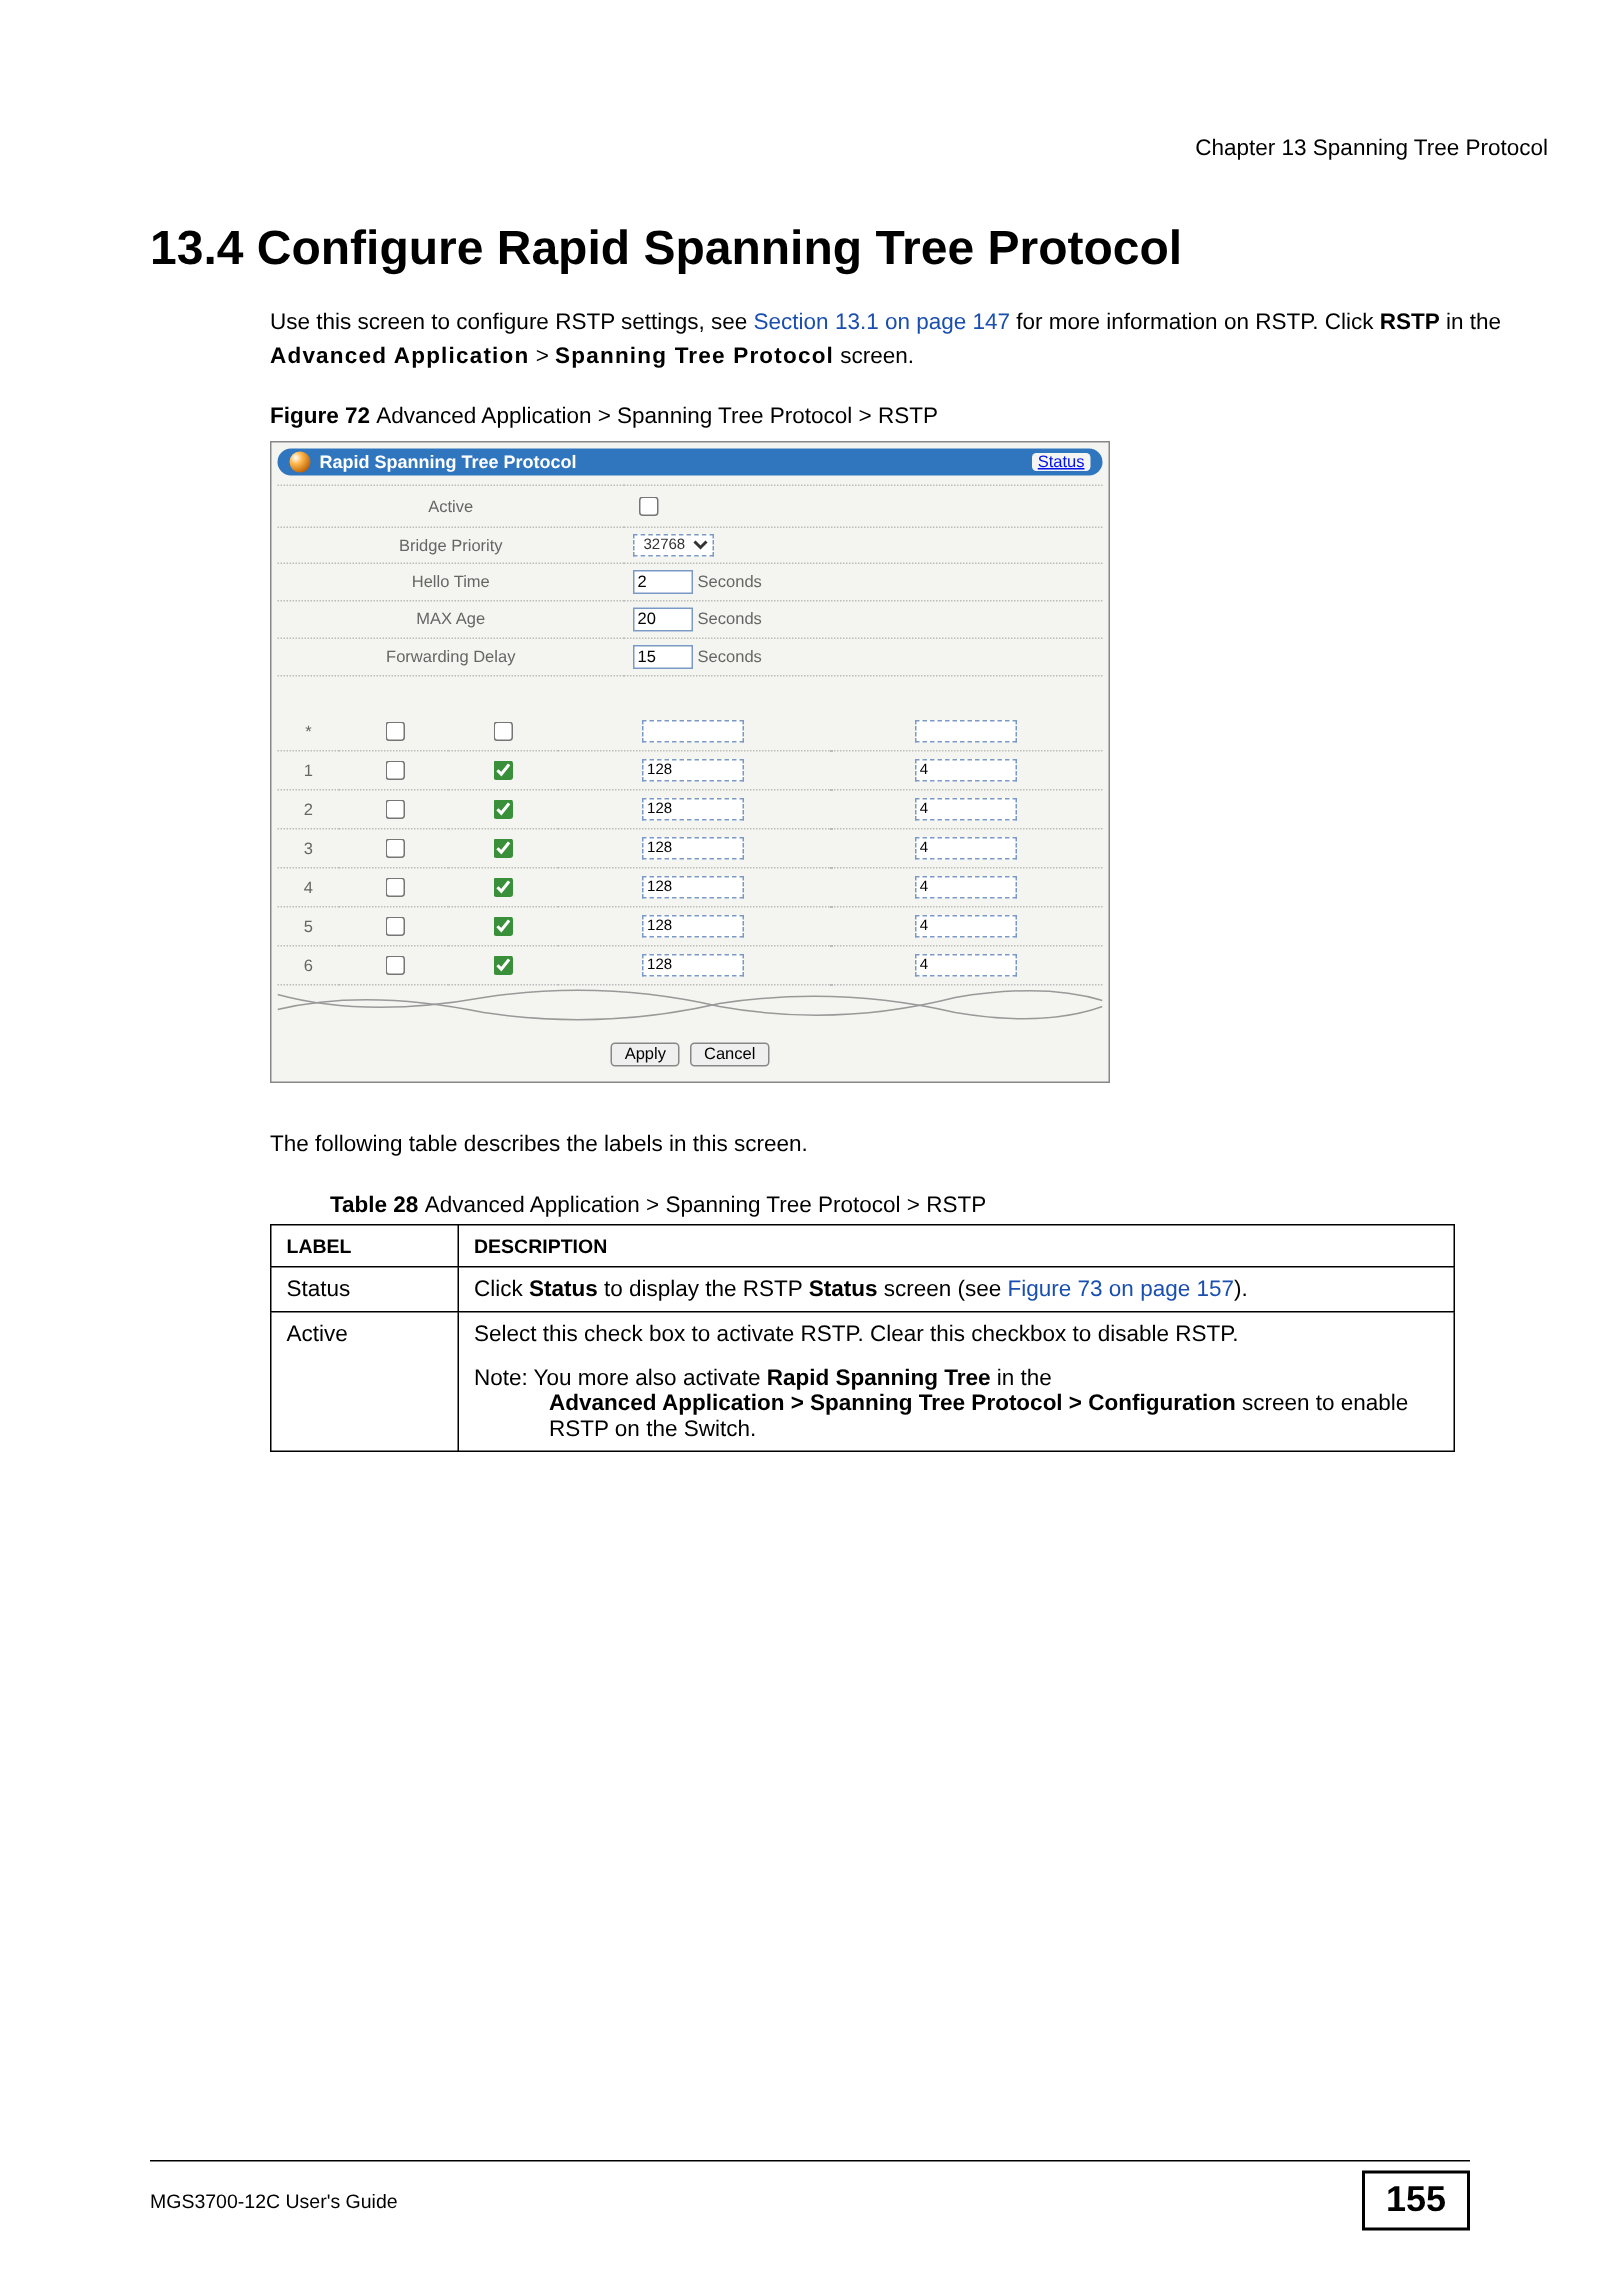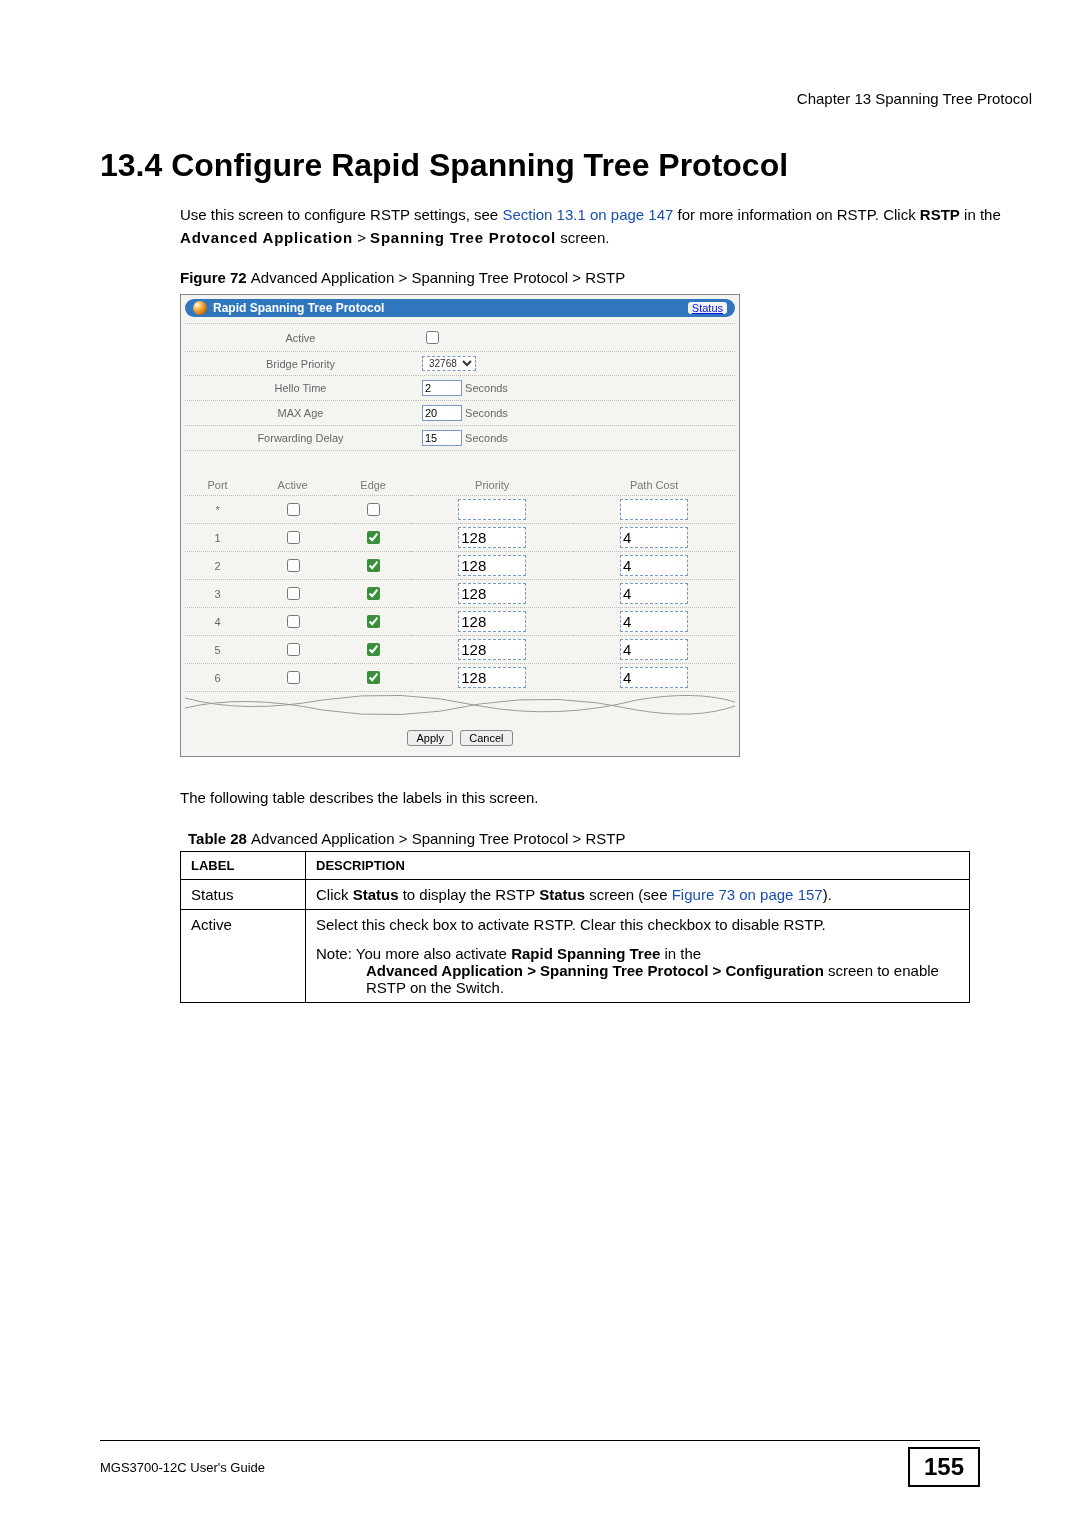--- a/index.html
+++ b/index.html
@@ -66,28 +66,28 @@
     .status-link { color: #0011ee; text-decoration: underline; font-weight: normal; font-size: 11px; background: #f4f4f0; padding: 0 4px; border-radius: 3px; }
     .settings-table { width: 100%; border-collapse: collapse; }
     .settings-table td { border-top: 1px dotted #bbb; border-bottom: 1px dotted #bbb; padding: 4px 6px; font-size: 11px; color: #666; }
     .settings-table td.lbl { text-align: center; width: 42%; }
     .settings-table input[type=text] { width: 40px; border: 1px solid #7a99c7; font-size: 11px; padding: 1px 2px; background: #fff; }
     .settings-table select { border: 1px dashed #7a99c7; font-size: 10px; background: #fff; color: #333; padding: 0 2px; }
     input[type=checkbox] { width: 13px; height: 13px; accent-color: #3a8f3a; }
     .port-table { width: 100%; border-collapse: collapse; margin-top: 24px; }
     .port-table th { font-weight: normal; font-size: 11px; color: #777; padding: 4px 6px; border-bottom: 1px dotted #bbb; text-align: center; }
     .port-table td { font-size: 11px; color: #666; border-bottom: 1px dotted #bbb; padding: 3px 6px; text-align: center; }
-    .port-table input.pt { width: 68px; border: 1px dashed #7a99c7; font-size: 15px; padding: 1px 2px; text-align: left; background: #fff; }
+    .port-table input.pt { width: 68px; border: 1px dashed #7a99c7; font-size: 10px; padding: 1px 2px; text-align: left; background: #fff; }
     .tear { height: 24px; position: relative; }
     .tear svg { width: 100%; height: 100%; }
     .btn-row { text-align: center; margin-top: 14px; }
     .btn { font-size: 11px; padding: 1px 8px; border: 1px solid #888; background: #efefef; border-radius: 3px; cursor: pointer; margin: 0 2px; }
 
     
-    .desc-caption { margin-left: 88px; font-size: 15px; margin-bottom: 4px; }
+    .desc-caption { margin-left: 120px; font-size: 15px; margin-bottom: 4px; }
     .desc-caption .bold { font-weight: bold; }
     .desc-table { margin-left: 80px; border-collapse: collapse; width: 790px; font-size: 15px; }
     .desc-table th, .desc-table td { border: 1px solid #000; padding: 6px 10px; vertical-align: top; text-align: left; }
     .desc-table th { font-weight: bold; font-size: 13px; }
     .desc-table th.label-col { width: 125px; }
     .note { margin-top: 12px; }
     .note-indent { padding-left: 50px; display: block; }
 
     
     .footer {
@@ -152,27 +152,20 @@
       </tr>
       <tr>
         <td class="lbl">Forwarding Delay</td>
         <td><input type="text" value="15" style=""> <span>Seconds</span></td>
       </tr>
     </tbody>
       </table>
 
     <table class="port-table">
       <tbody>
-          <tr>
-        <th>Port</th>
-        <th>Active</th>
-        <th>Edge</th>
-        <th>Priority</th>
-        <th>Path Cost</th>
-      </tr>
       <tr>
         <td>*</td>
         <td><input type="checkbox" style=""></td>
         <td><input type="checkbox" style=""></td>
         <td><input type="text" class="pt" value="" style=""></td>
         <td><input type="text" class="pt" value="" style=""></td>
       </tr>
       <tr>
         <td>1</td>
         <td><input type="checkbox" style=""></td>

